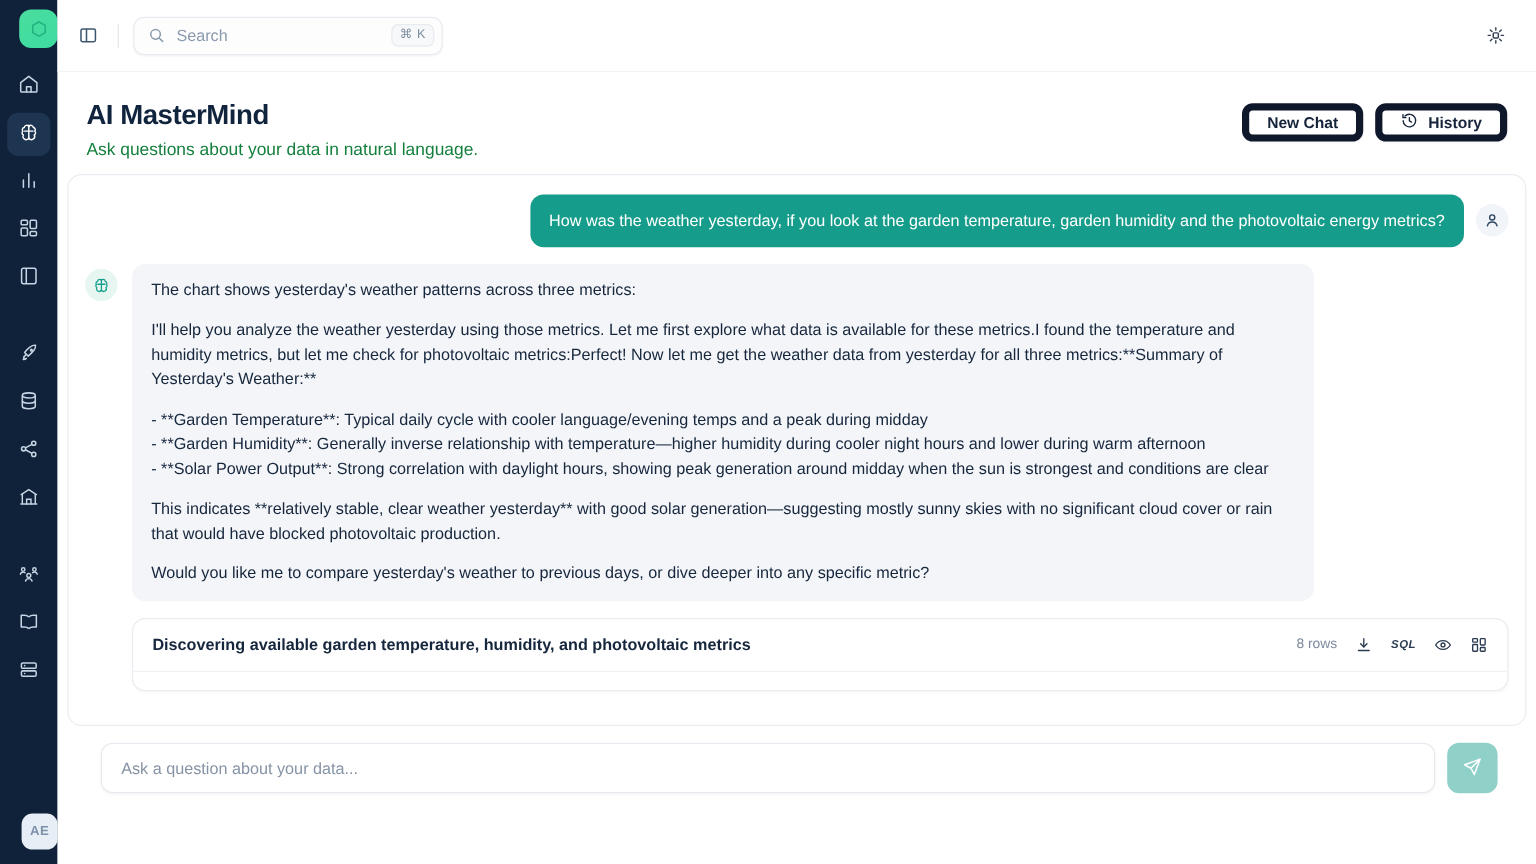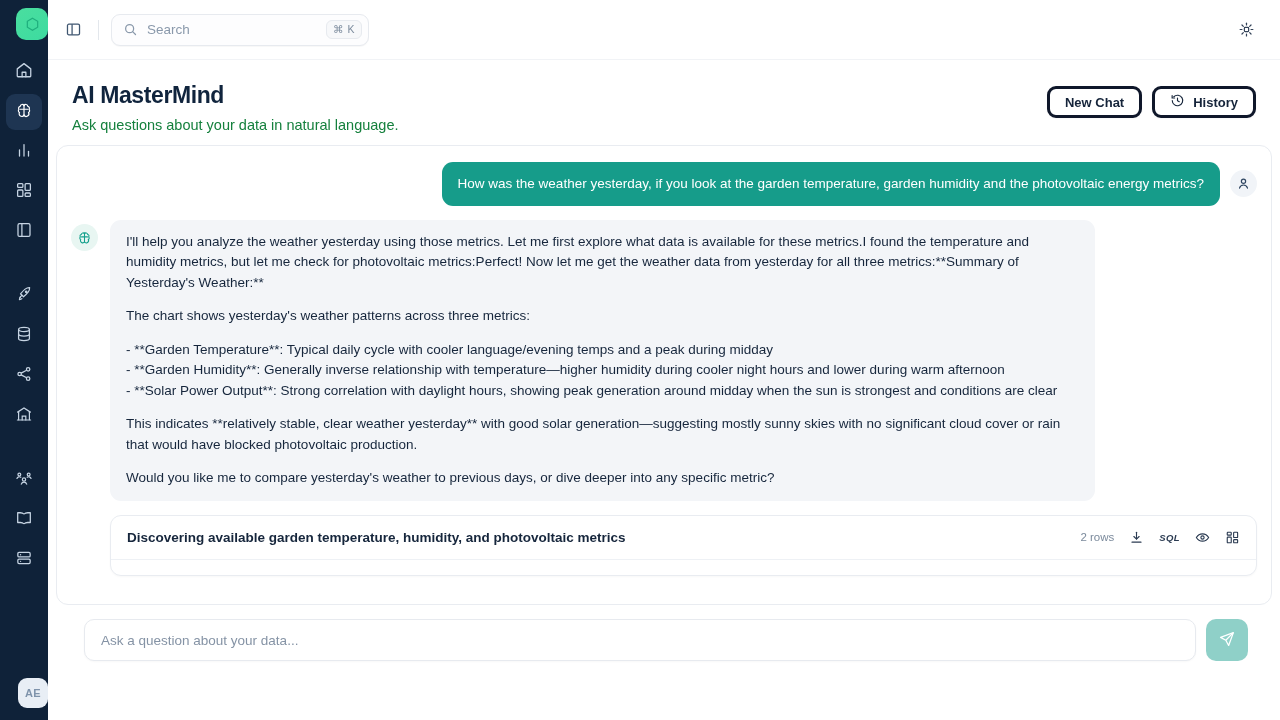--- a/index.html
+++ b/index.html
@@ -84,21 +84,21 @@
   
   .page-head {
     padding: 22px 24px 12px 24px;
     display: flex; align-items: flex-start;
   }
   .page-title { font-size: 23px; font-weight: 700; color: #10243d; letter-spacing: -.4px; }
   .page-sub { font-size: 14.5px; color: #15803d; margin-top: 8px; }
   .head-actions { margin-left: auto; display: flex; gap: 10px; padding-top: 4px; }
   .btn {
     height: 32px; padding: 0 15px;
-    border: 3px solid #0f172a; border-radius: 9px;
+    border: 6px solid #0f172a; border-radius: 9px;
     background: #ffffff; color: #15243a;
     font-family: "Liberation Sans", sans-serif;
     font-size: 13px; font-weight: 600;
     display: flex; align-items: center; gap: 8px;
     box-shadow: 0 1px 2px rgba(16,24,40,.04);
   }
 
   
   .chat-wrap { padding: 0 8px; flex: 0 0 auto; }
   .chat-panel {
@@ -400,37 +400,37 @@
         <div class="msg-row">
           <div class="avatar-sm avatar-bot">
             <svg width="15" height="15" viewBox="0 0 24 24" fill="none" stroke="currentColor" stroke-width="1.7" stroke-linecap="round" stroke-linejoin="round">
               <path d="M12 4.5v15"></path>
               <path d="M12 6.2a2.6 2.6 0 0 0-5 .9 2.4 2.4 0 0 0-1.6 4 2.5 2.5 0 0 0 .6 4.2A2.6 2.6 0 0 0 12 18.8"></path>
               <path d="M12 6.2a2.6 2.6 0 0 1 5 .9 2.4 2.4 0 0 1 1.6 4 2.5 2.5 0 0 1-.6 4.2A2.6 2.6 0 0 1 12 18.8"></path>
               <path d="M7.2 11h9.6"></path>
             </svg>
           </div>
           <div class="bubble-bot">
+            <p>The chart shows yesterday's weather patterns across three metrics:</p>
             <p>I'll help you analyze the weather yesterday using those metrics. Let me first explore what data is available for these metrics.I found the temperature and humidity metrics, but let me check for photovoltaic metrics:Perfect! Now let me get the weather data from yesterday for all three metrics:**Summary of Yesterday's Weather:**</p>
-            <p>The chart shows yesterday's weather patterns across three metrics:</p>
             <p>
               <span class="li">- **Garden Temperature**: Typical daily cycle with cooler language/evening temps and a peak during midday</span><br>
               <span class="li">- **Garden Humidity**: Generally inverse relationship with temperature—higher humidity during cooler night hours and lower during warm afternoon</span><br>
               <span class="li">- **Solar Power Output**: Strong correlation with daylight hours, showing peak generation around midday when the sun is strongest and conditions are clear</span>
             </p>
             <p>This indicates **relatively stable, clear weather yesterday** with good solar generation—suggesting mostly sunny skies with no significant cloud cover or rain that would have blocked photovoltaic production.</p>
             <p>Would you like me to compare yesterday's weather to previous days, or dive deeper into any specific metric?</p>
           </div>
         </div>
 
         <div class="tool-card">
           <div class="tool-head">
             <div class="tool-title">Discovering available garden temperature, humidity, and photovoltaic metrics</div>
             <div class="tool-actions">
-              <span class="tool-rows">2 rows</span>
+              <span class="tool-rows">8 rows</span>
               <span class="tool-ic">
                 <svg width="15" height="15" viewBox="0 0 24 24" fill="none" stroke="currentColor" stroke-width="1.8" stroke-linecap="round" stroke-linejoin="round">
                   <path d="M12 3.6v10.6"></path>
                     <path d="M7.8 10.4 12 14.6l4.2-4.2"></path>
                     <path d="M4.8 19.4h14.4"></path>
                 </svg>
               </span>
               <span class="tool-sql">SQL</span>
               <span class="tool-ic">
                 <svg width="15" height="15" viewBox="0 0 24 24" fill="none" stroke="currentColor" stroke-width="1.8">

